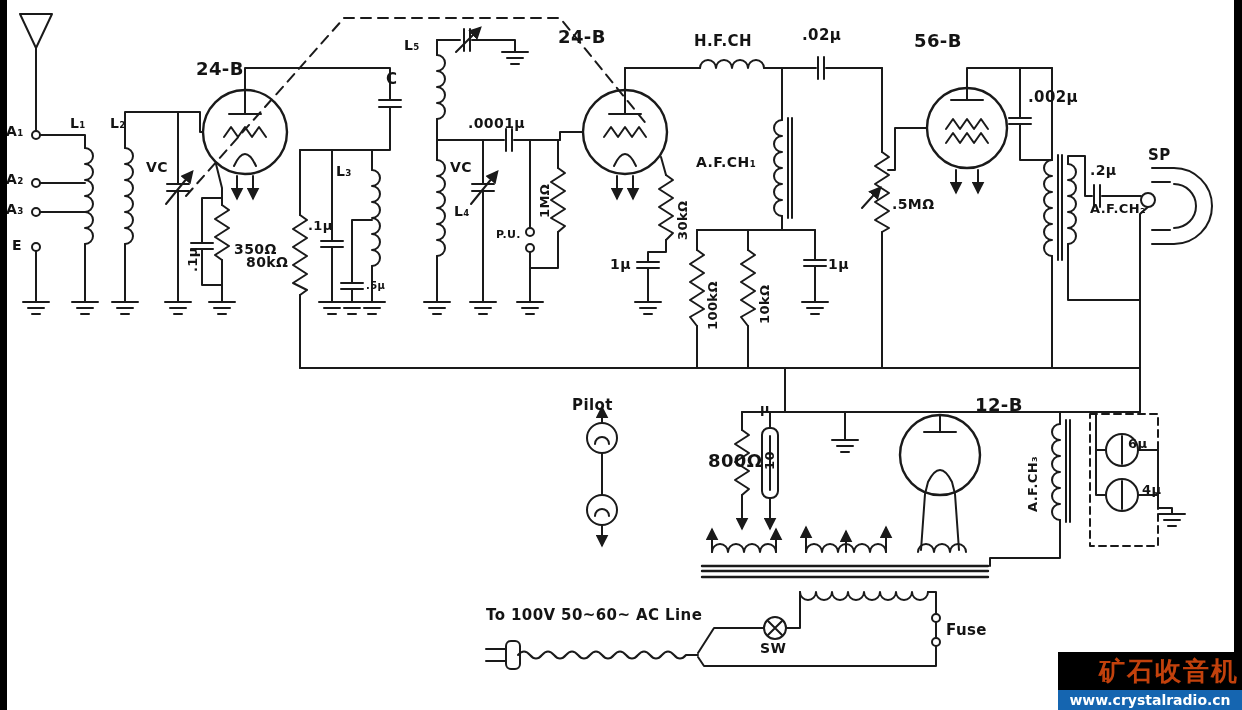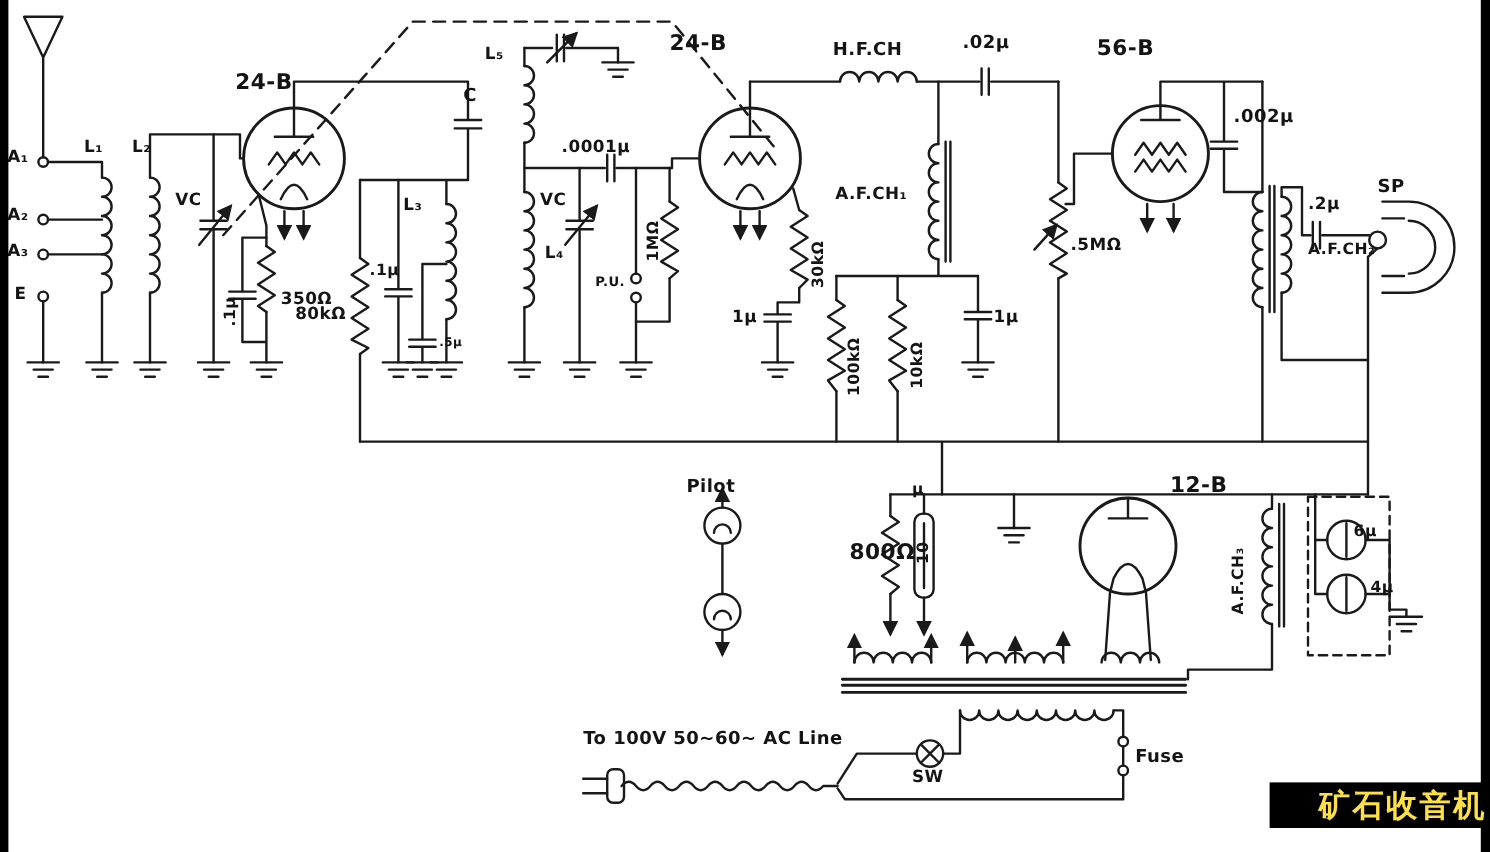--- a/index.html
+++ b/index.html
@@ -12,21 +12,21 @@
   .lbl{
     position:absolute;white-space:nowrap;color:#141414;font-weight:700;
     font-size:14px;letter-spacing:.4px;line-height:1;
   }
   .lbl.rot{transform:rotate(-90deg);transform-origin:0 0;}
   .edge{position:absolute;top:0;height:710px;background:#000;}
   .edge.left{left:0;width:7px;}
   .edge.right{left:1234px;width:8px;}
   .watermark{position:absolute;left:1058px;top:652px;width:184px;height:58px;}
   .wm-black{
-    background:#000;color:#fde047;height:38px;display:flex;align-items:center;justify-content:center;
+    background:#000;color:#c2410c;height:38px;display:flex;align-items:center;justify-content:center;
     font-size:26px;font-weight:700;letter-spacing:2px;padding-left:38px;
   }
   .wm-blue{
     background:#1565b0;color:#fff;height:20px;display:flex;align-items:center;justify-content:center;
     font-size:14px;font-weight:700;
   }
 </style>
 </head>
 <body>
 
@@ -262,15 +262,16 @@
       <span class="lbl" style="left: 486px; top: 608px; font-size: 15px;">To 100V 50~60~ AC Line</span>
       <span class="lbl" style="left: 760px; top: 641px; font-size: 14px;">SW</span>
       <span class="lbl" style="left: 946px; top: 623px; font-size: 15px;">Fuse</span>
     </div>
 
   <div class="edge left"></div>
   <div class="edge right"></div>
 
   <div class="watermark">
     <div class="wm-black">矿石收音机</div>
+    <div class="wm-blue">www.crystalradio.cn</div>
   </div>
 
 </div>
 
 </body></html>

